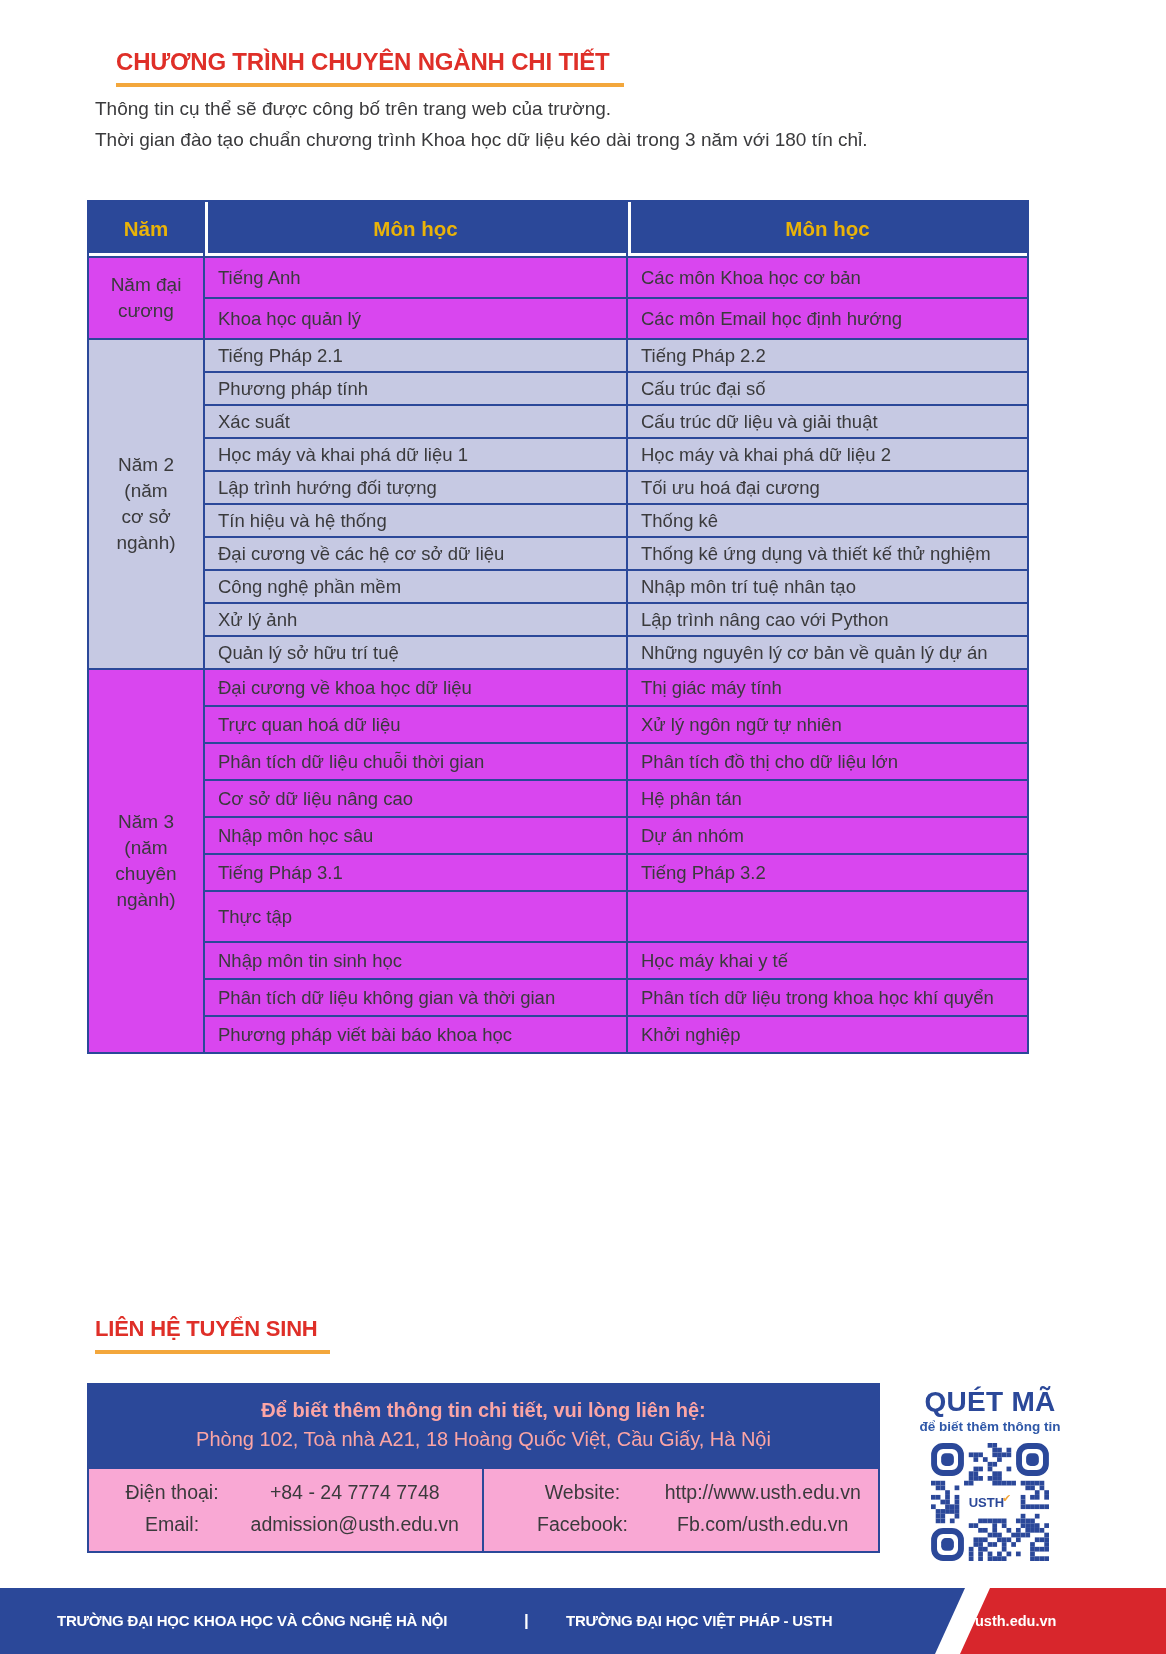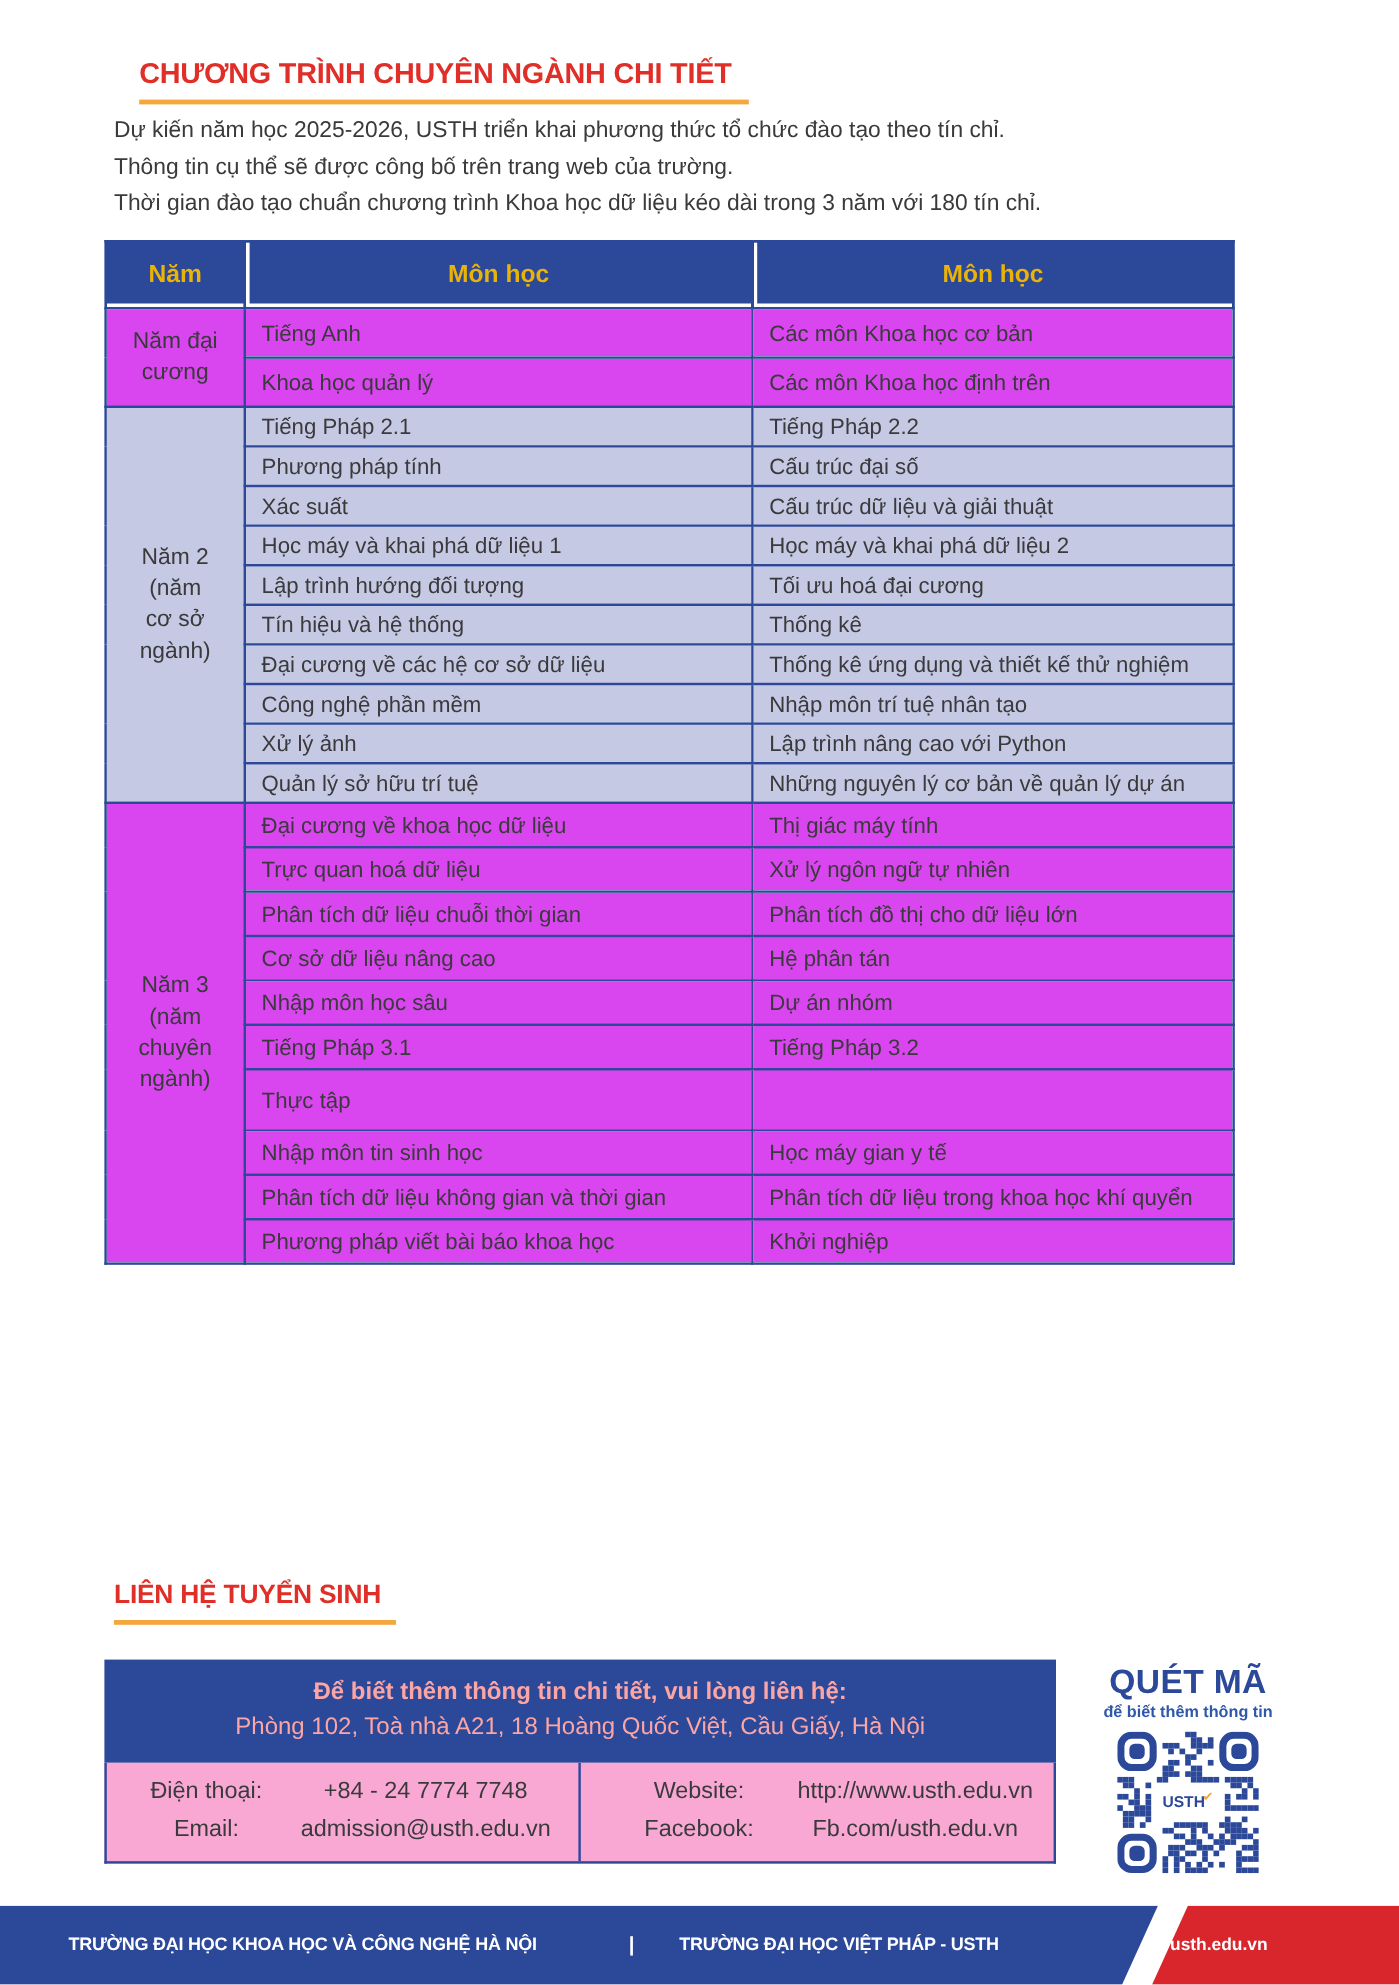--- a/index.html
+++ b/index.html
@@ -83,21 +83,20 @@
   .footer .f-sep{left:524px; font-size:17px;}
   .footer .f-right{left:566px;}
   .footer .f-link{left:975px; width:176px; text-align:left; font-size:14.5px; letter-spacing:0;}
 </style>
 </head>
 <body>
 
 <h1 class="red-heading page-title">CHƯƠNG TRÌNH CHUYÊN NGÀNH CHI TIẾT</h1>
 
 <div class="intro">
-  <span>Dự kiến năm học 2025-2026, USTH triển khai phương thức tổ chức đào tạo theo tín chỉ.</span>
   <span>Thông tin cụ thể sẽ được công bố trên trang web của trường.</span>
   <span>Thời gian đào tạo chuẩn chương trình Khoa học dữ liệu kéo dài trong 3 năm với 180 tín chỉ.</span>
 </div>
 
 <table class="course-table">
   <colgroup>
       <col style="width:116px">
       <col style="width:423px">
       <col style="width:401px">
     </colgroup>
@@ -112,21 +111,21 @@
       <tr class="g0">
         <td class="year" rowspan="2">
           <span>Năm đại</span>
           <span>cương</span>
         </td>
         <td>Tiếng Anh</td>
         <td>Các môn Khoa học cơ bản</td>
       </tr>
       <tr class="g0">
         <td>Khoa học quản lý</td>
-        <td>Các môn Khoa học định trên</td>
+        <td>Các môn Email học định hướng</td>
       </tr>
       <tr class="g1 shaded">
         <td class="year" rowspan="10">
           <span>Năm 2</span>
           <span>(năm</span>
           <span>cơ sở</span>
           <span>ngành)</span>
         </td>
         <td>Tiếng Pháp 2.1</td>
         <td>Tiếng Pháp 2.2</td>
@@ -196,21 +195,21 @@
       <tr class="g2">
         <td>Tiếng Pháp 3.1</td>
         <td>Tiếng Pháp 3.2</td>
       </tr>
       <tr class="g2 row-tall">
         <td>Thực tập</td>
         <td></td>
       </tr>
       <tr class="g2">
         <td>Nhập môn tin sinh học</td>
-        <td>Học máy gian y tế</td>
+        <td>Học máy khai y tế</td>
       </tr>
       <tr class="g2">
         <td>Phân tích dữ liệu không gian và thời gian</td>
         <td>Phân tích dữ liệu trong khoa học khí quyển</td>
       </tr>
       <tr class="g2">
         <td>Phương pháp viết bài báo khoa học</td>
         <td>Khởi nghiệp</td>
       </tr>
     </tbody>

